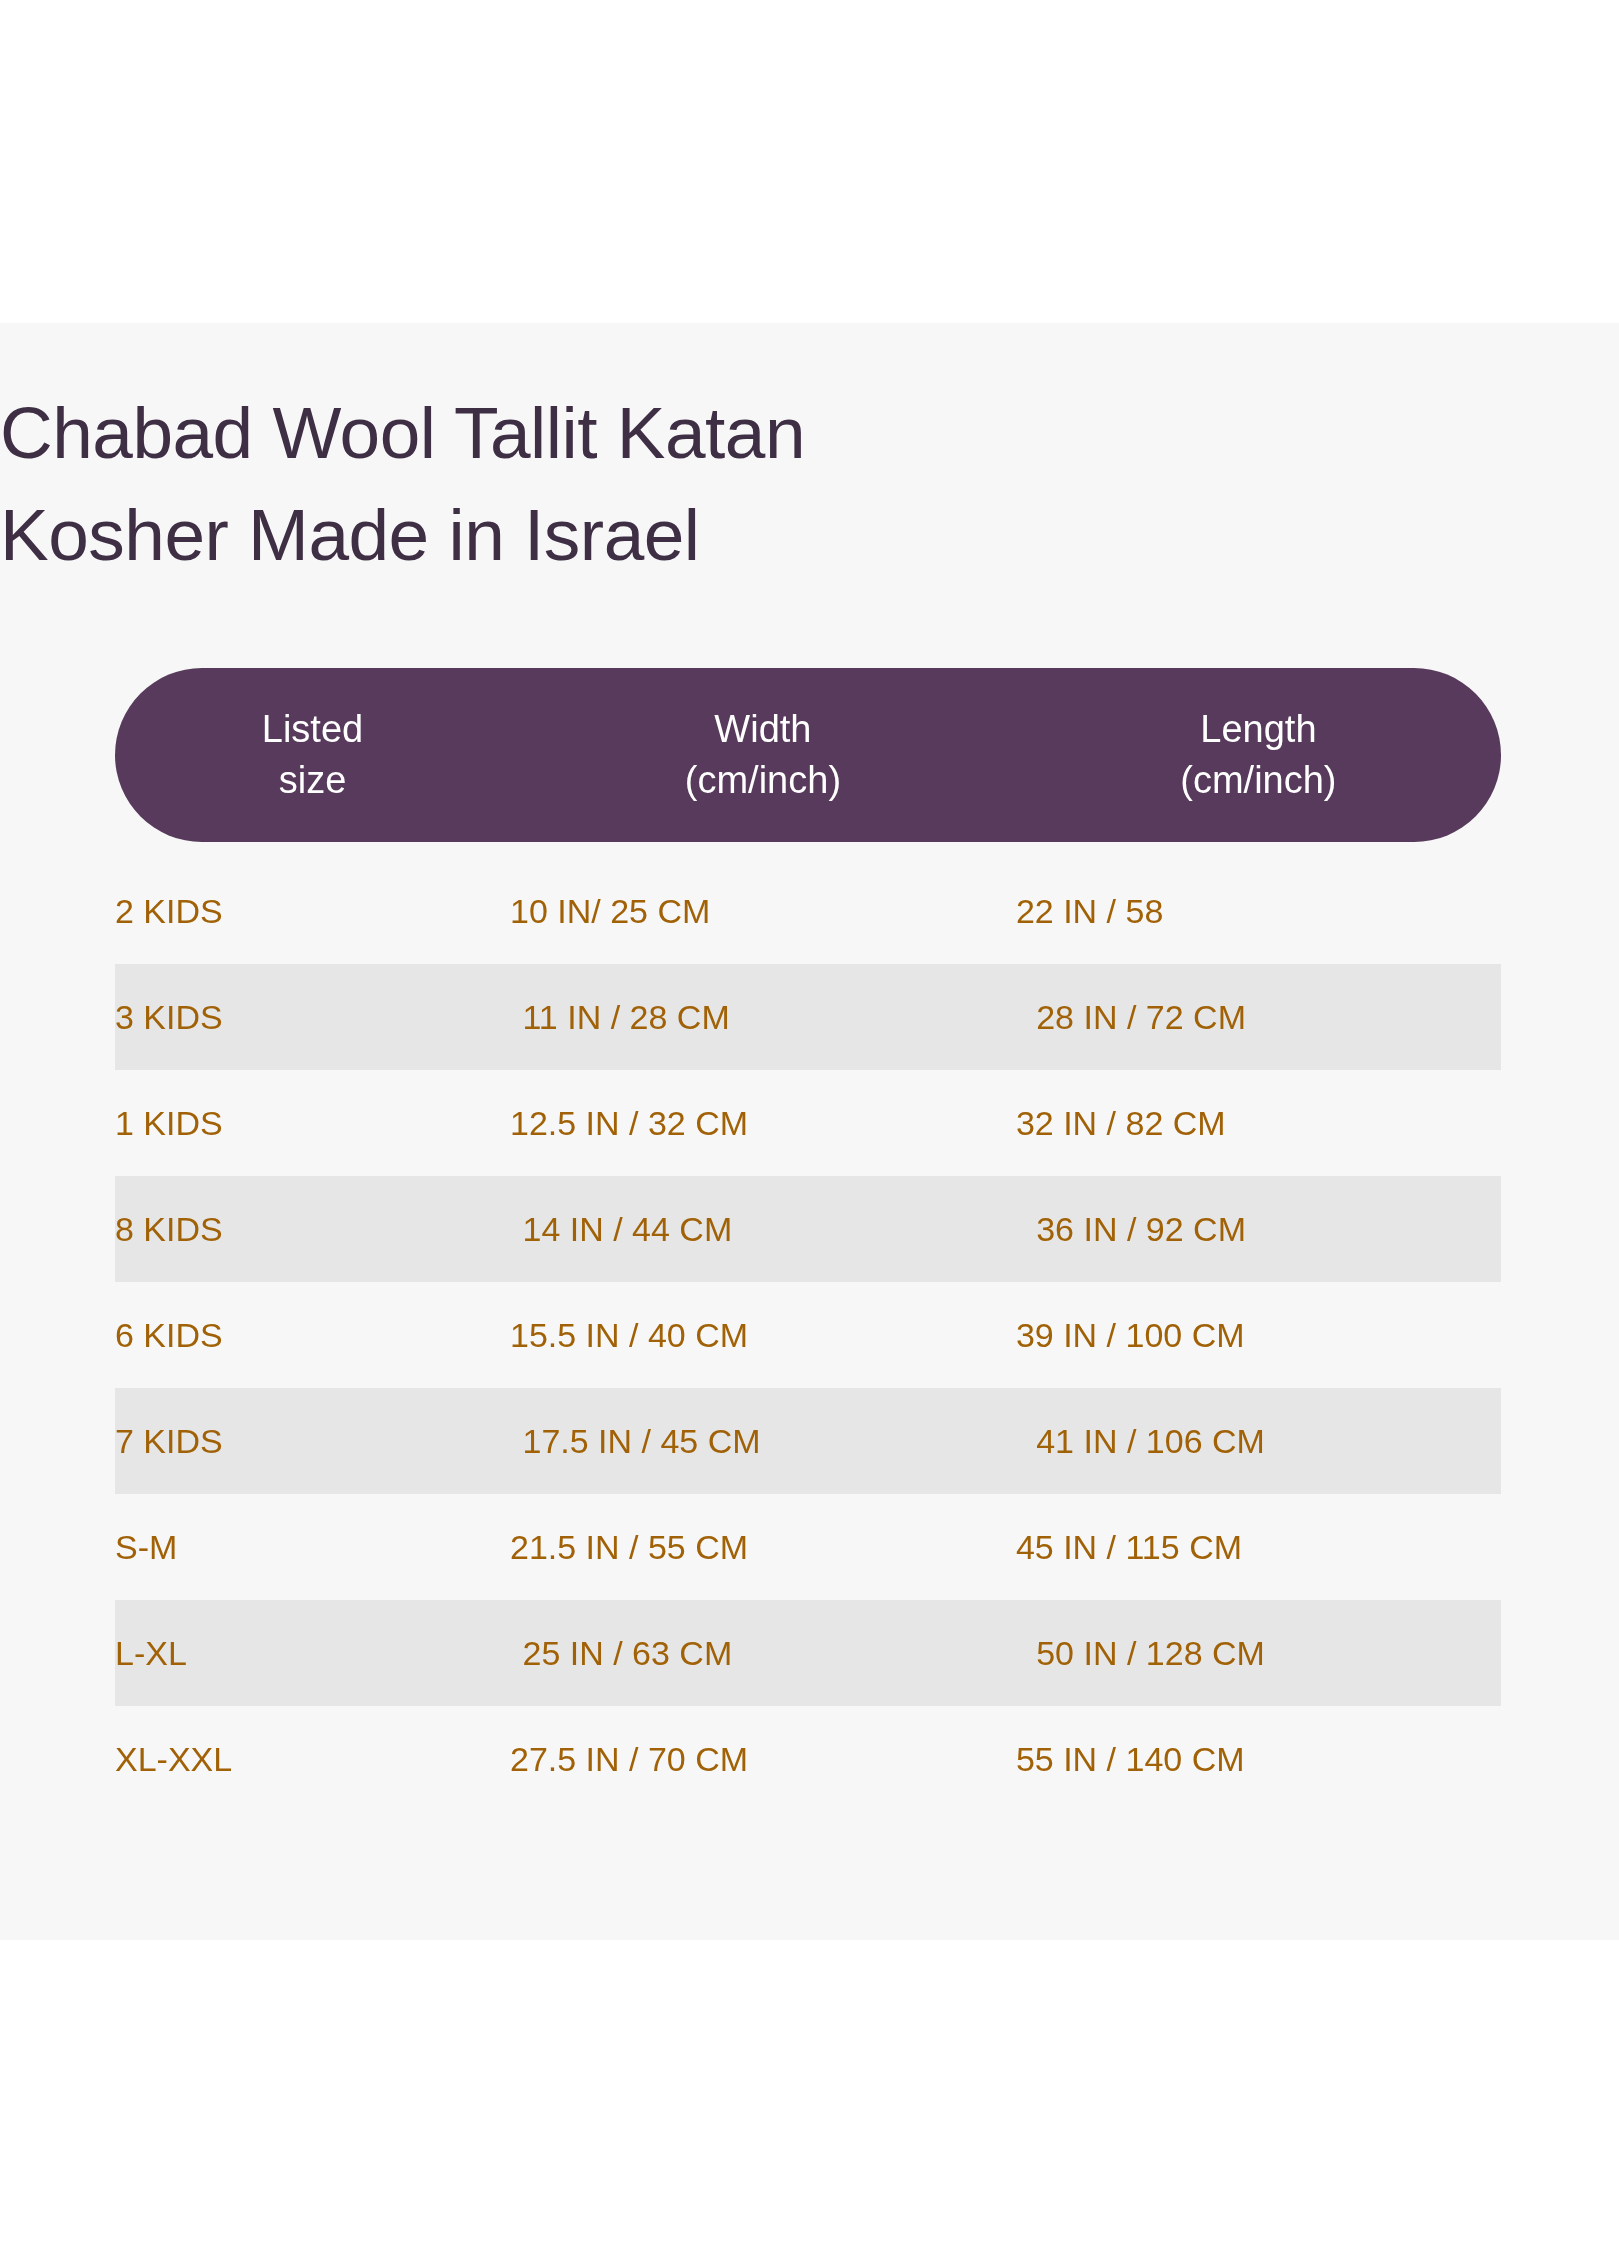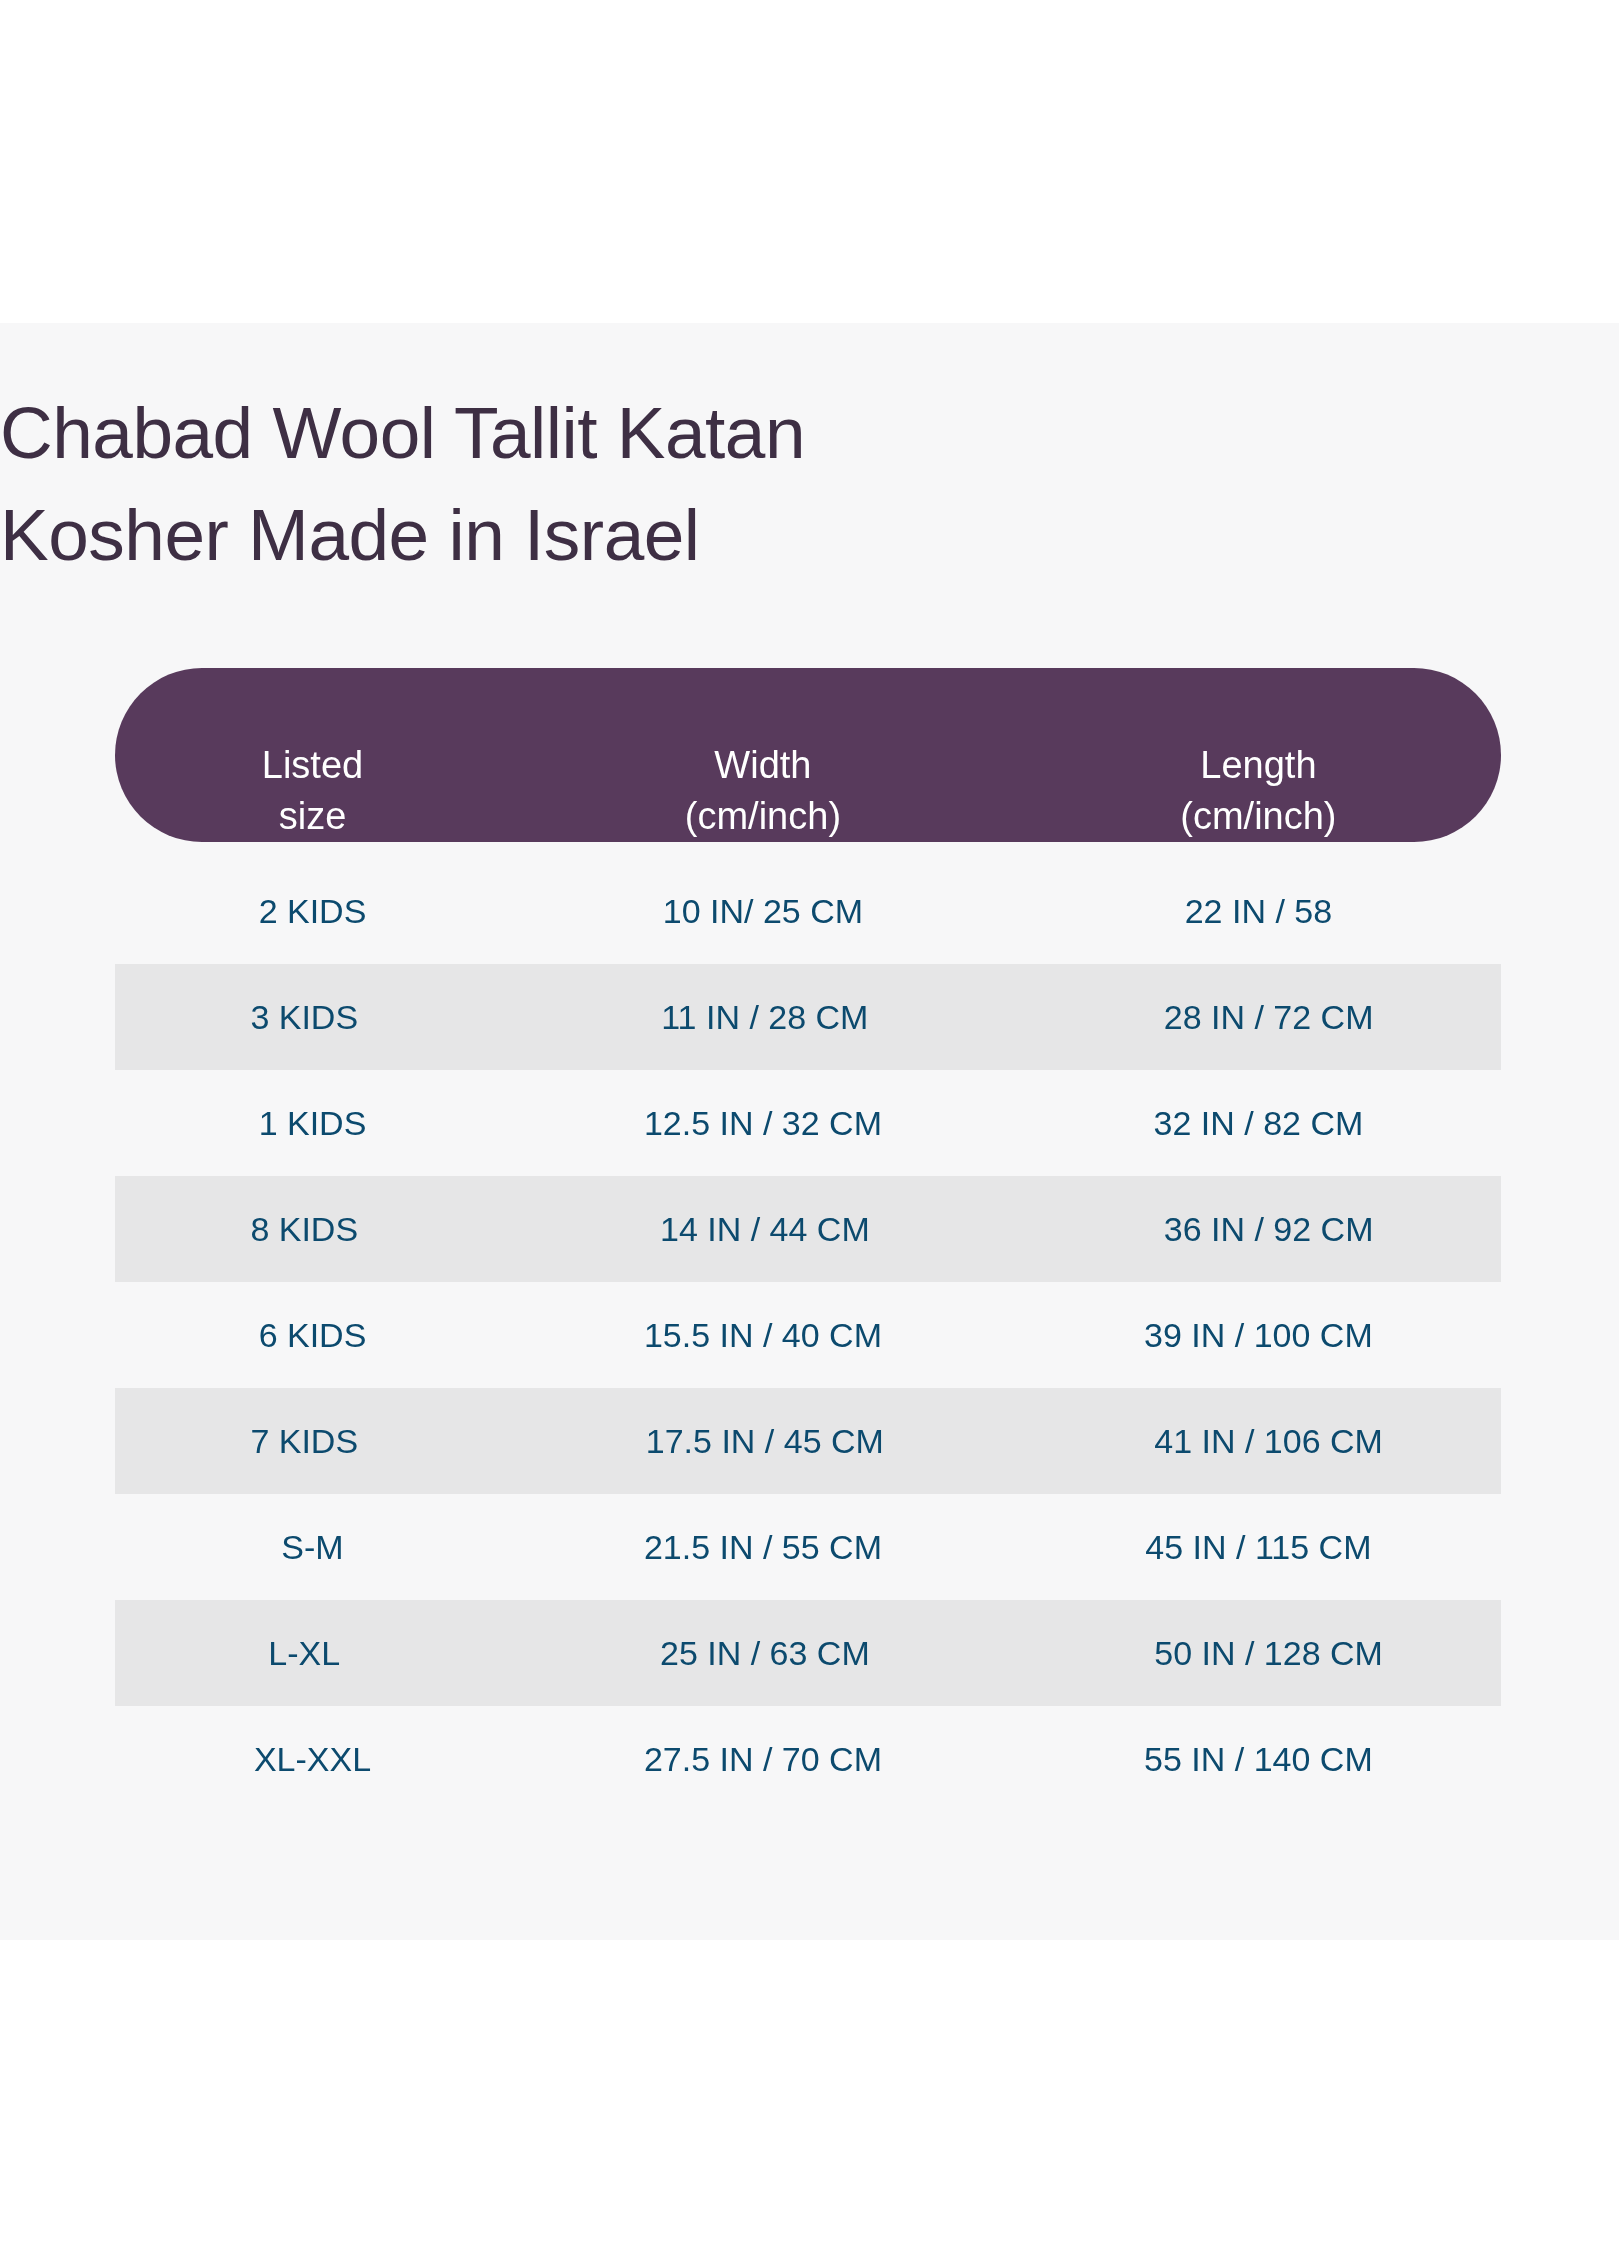--- a/index.html
+++ b/index.html
@@ -58,21 +58,21 @@
     border-radius: 87px;
     box-sizing: border-box;
   }
   .header-row {
     position: absolute;
     left: 0;
     top: 0;
     width: 100%;
     height: 100%;
     display: flex;
-    align-items: flex-end;
+    align-items: center;
   }
   .h-cell {
     color: #ffffff;
     font-size: 38px;
     line-height: 51px;
     text-align: center;
     font-weight: 400;
   }
   .h-cell .l2 { display: block; }
   .h-col-1 { width: 28.5%; }
@@ -93,22 +93,21 @@
     height: 106px;
     width: 100%;
   }
   .row.striped {
     background: #e6e6e7;
     gap: 29px;
   }
   .cell {
     font-size: 34px;
     line-height: 43px;
-    color: #0c4a6e;
-    text-align: center;
+    color: #a16207;
     font-weight: 400;
     white-space: nowrap;
   }
   .col-1 { width: 28.5%; }
   .col-2 { width: 36.5%; }
   .col-3 { width: 35%; }
 </style>
 </head>
 <body>
 

